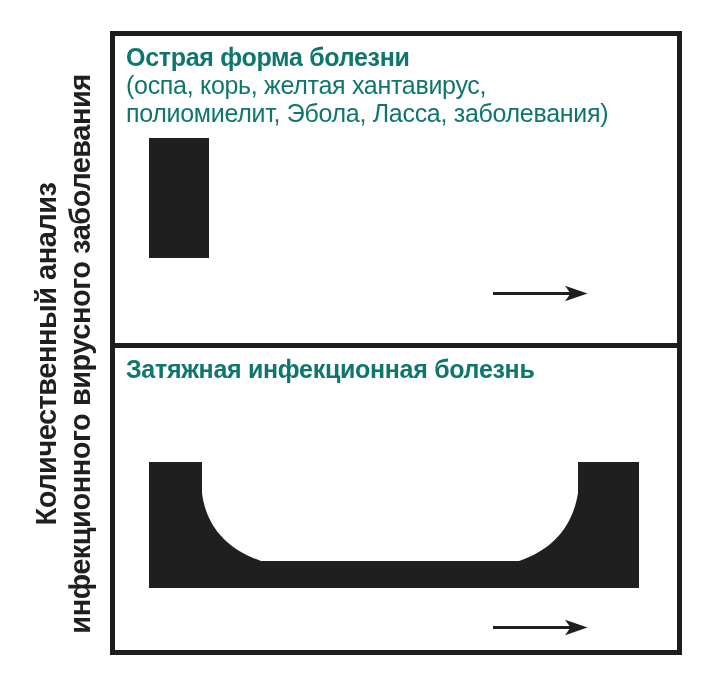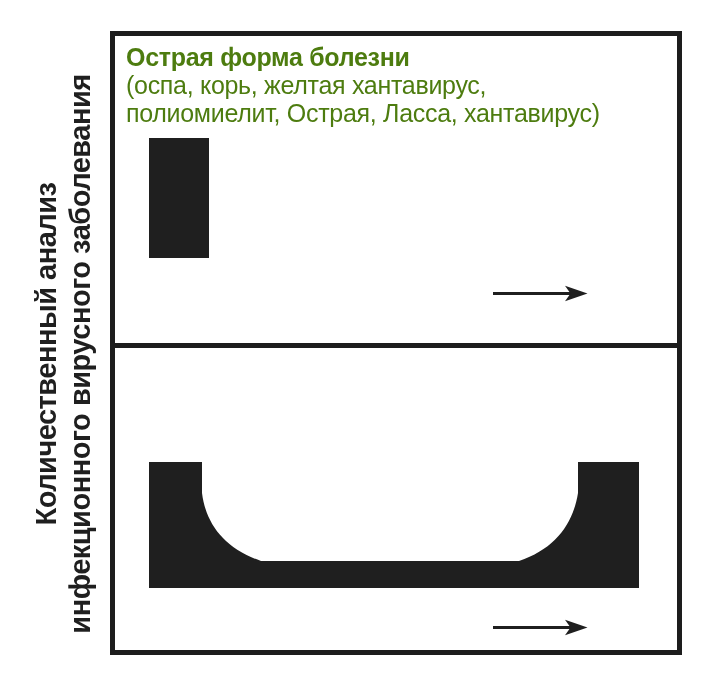--- a/index.html
+++ b/index.html
@@ -63,21 +63,21 @@
     flex: 1;
   }
 
   .panel-text {
     position: absolute;
     left: 11px;
     top: 7px;
     font-size: 25px;
     line-height: 28px;
     letter-spacing: -0.3px;
-    color: #4d7c0f;
+    color: #0f766e;
     white-space: nowrap;
   }
   .panel-text .bold {
     font-weight: 700;
   }
 
   .acute-bar {
     position: absolute;
     left: 34px;
     top: 102px;
@@ -117,33 +117,34 @@
     <div>Количественный анализ</div>
     <div>инфекционного вирусного заболевания</div>
   </div>
 
   <div class="panels">
 
     <div class="panel panel-top">
       <div class="panel-text">
         <div class="bold">Острая форма болезни</div>
         <div>(оспа, корь, желтая хантавирус,</div>
-        <div>полиомиелит, Острая, Ласса, хантавирус)</div>
+        <div>полиомиелит, Эбола, Ласса, заболевания)</div>
       </div>
 
       <div class="acute-bar"></div>
 
       <svg class="time-arrow" viewBox="0 0 96 17">
         <line x1="1" y1="8.5" x2="79" y2="8.5" stroke="#1f1f1f" stroke-width="3.2"></line>
         <path d="M73 0.8 L95.5 8.5 L73 16.2 L78.5 8.5 Z" fill="#1f1f1f"></path>
       </svg>
     </div>
 
     <div class="panel panel-bottom">
       <div class="panel-text">
+        <div class="bold">Затяжная инфекционная болезнь</div>
       </div>
 
       <svg class="chronic-curve" viewBox="0 0 490 126">
         <path d="M0 126 L0 0 L53 0 L53 31 C57 62 75 86 112 99 L370 99 C406 87 424 62 429 31 L429 0 L490 0 L490 126 Z" fill="#1f1f1f"></path>
       </svg>
 
       <svg class="time-arrow" viewBox="0 0 96 17">
         <line x1="1" y1="8.5" x2="79" y2="8.5" stroke="#1f1f1f" stroke-width="3.2"></line>
         <path d="M73 0.8 L95.5 8.5 L73 16.2 L78.5 8.5 Z" fill="#1f1f1f"></path>
       </svg>

